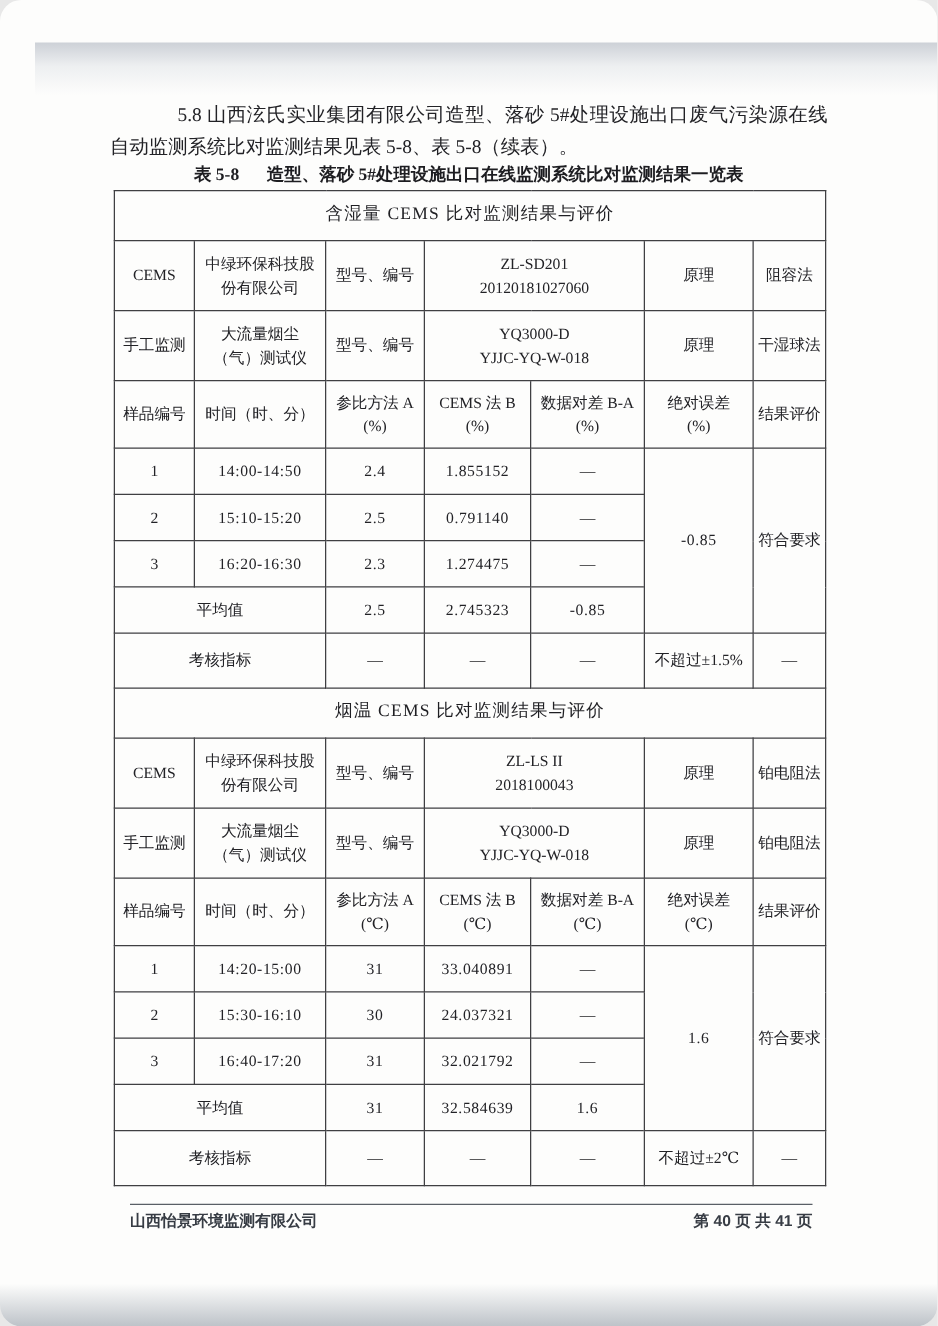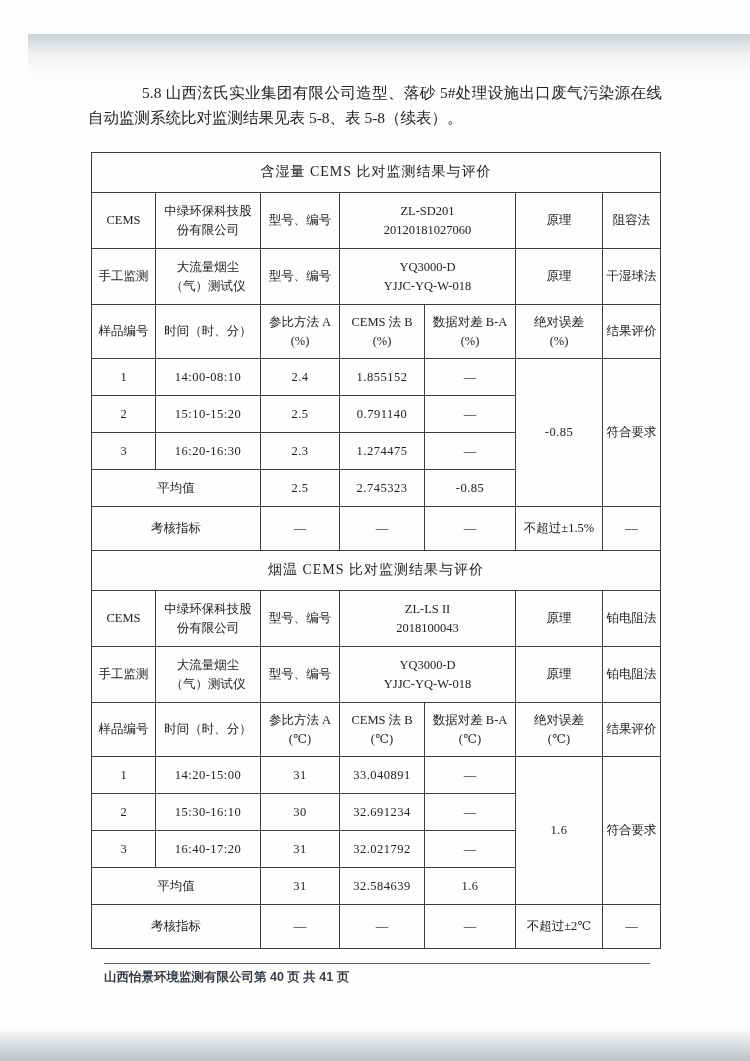--- a/index.html
+++ b/index.html
@@ -4,20 +4,21 @@
 <style>
   html,body{margin:0;padding:0;background:#e8e8e8;}
   .page{
     position:relative;
     width:750px;height:1061px;
     background:#fdfdfc;
     font-family:"Liberation Serif","DejaVu Serif",serif;
     color:#26262a;
     overflow:hidden;
     margin:0 auto;
+    border-radius:17px;
   }
   .scan-top{
     position:absolute;left:28px;right:0;top:34px;height:42px;
     background:linear-gradient(180deg,rgba(184,190,199,0.70) 0%,rgba(208,213,220,0.35) 45%,rgba(253,253,252,0) 100%);
     pointer-events:none;
   }
   .scan-bottom{
     position:absolute;left:0;right:0;bottom:0;height:34px;
     background:linear-gradient(0deg,rgba(168,175,183,0.75) 0%,rgba(253,253,252,0) 100%);
     pointer-events:none;
@@ -49,34 +50,37 @@
   tr.r-hdr{height:54px;}
   tr.r-data{height:37px;}
   tr.r-assess{height:44px;}
   .sec-title{font-size:14px;letter-spacing:1px;color:#1f1f23;}
   .two-line div{line-height:1.5;}
   .num{letter-spacing:0.5px;}
   .footer{
     position:absolute;left:104px;top:963px;width:546px;
     border-top:1px solid #5a5f66;
     padding-top:5px;
-    display:flex;
+    display:flex;justify-content:space-between;
     font-size:12.5px;font-weight:600;color:#373c44;
     font-family:"Liberation Sans","DejaVu Sans",sans-serif;
   }
 </style>
 </head>
 <body>
 
 <div class="page">
   <div class="scan-top"></div>
   <div class="scan-bottom"></div>
 
   <p class="intro">5.8 山西泫氏实业集团有限公司造型、落砂 5#处理设施出口废气污染源在线自动监测系统比对监测结果见表 5-8、表 5-8（续表）。</p>
 
+  <div class="caption">
+    <span class="cap-label">表 5-8</span><span>造型、落砂 5#处理设施出口在线监测系统比对监测结果一览表</span>
+  </div>
 
   <table class="cmp">
     <colgroup>
       <col style="width:64px">
         <col style="width:105px">
         <col style="width:79px">
       <col style="width:85px">
         <col style="width:91px">
         <col style="width:87px">
         <col style="width:58px">
@@ -128,21 +132,21 @@
         </td>
         <td class="two-line">
           <div>绝对误差</div>
           <div>(%)</div>
         </td>
         <td>结果评价</td>
       </tr>
 
       <tr class="r-data">
         <td>1</td>
-        <td class="num">14:00-08:10</td>
+        <td class="num">14:00-14:50</td>
         <td class="num">2.4</td>
         <td class="num">1.855152</td>
         <td>—</td>
         <td rowspan="4" class="num">-0.85</td>
         <td rowspan="4">符合要求</td>
       </tr>
       <tr class="r-data">
         <td>2</td>
         <td class="num">15:10-15:20</td>
         <td class="num">2.5</td>
@@ -227,21 +231,21 @@
         <td class="num">31</td>
         <td class="num">33.040891</td>
         <td>—</td>
         <td rowspan="4" class="num">1.6</td>
         <td rowspan="4">符合要求</td>
       </tr>
       <tr class="r-data">
         <td>2</td>
         <td class="num">15:30-16:10</td>
         <td class="num">30</td>
-        <td class="num">32.691234</td>
+        <td class="num">24.037321</td>
         <td>—</td>
       </tr>
       <tr class="r-data">
         <td>3</td>
         <td class="num">16:40-17:20</td>
         <td class="num">31</td>
         <td class="num">32.021792</td>
         <td>—</td>
       </tr>
       <tr class="r-data">

